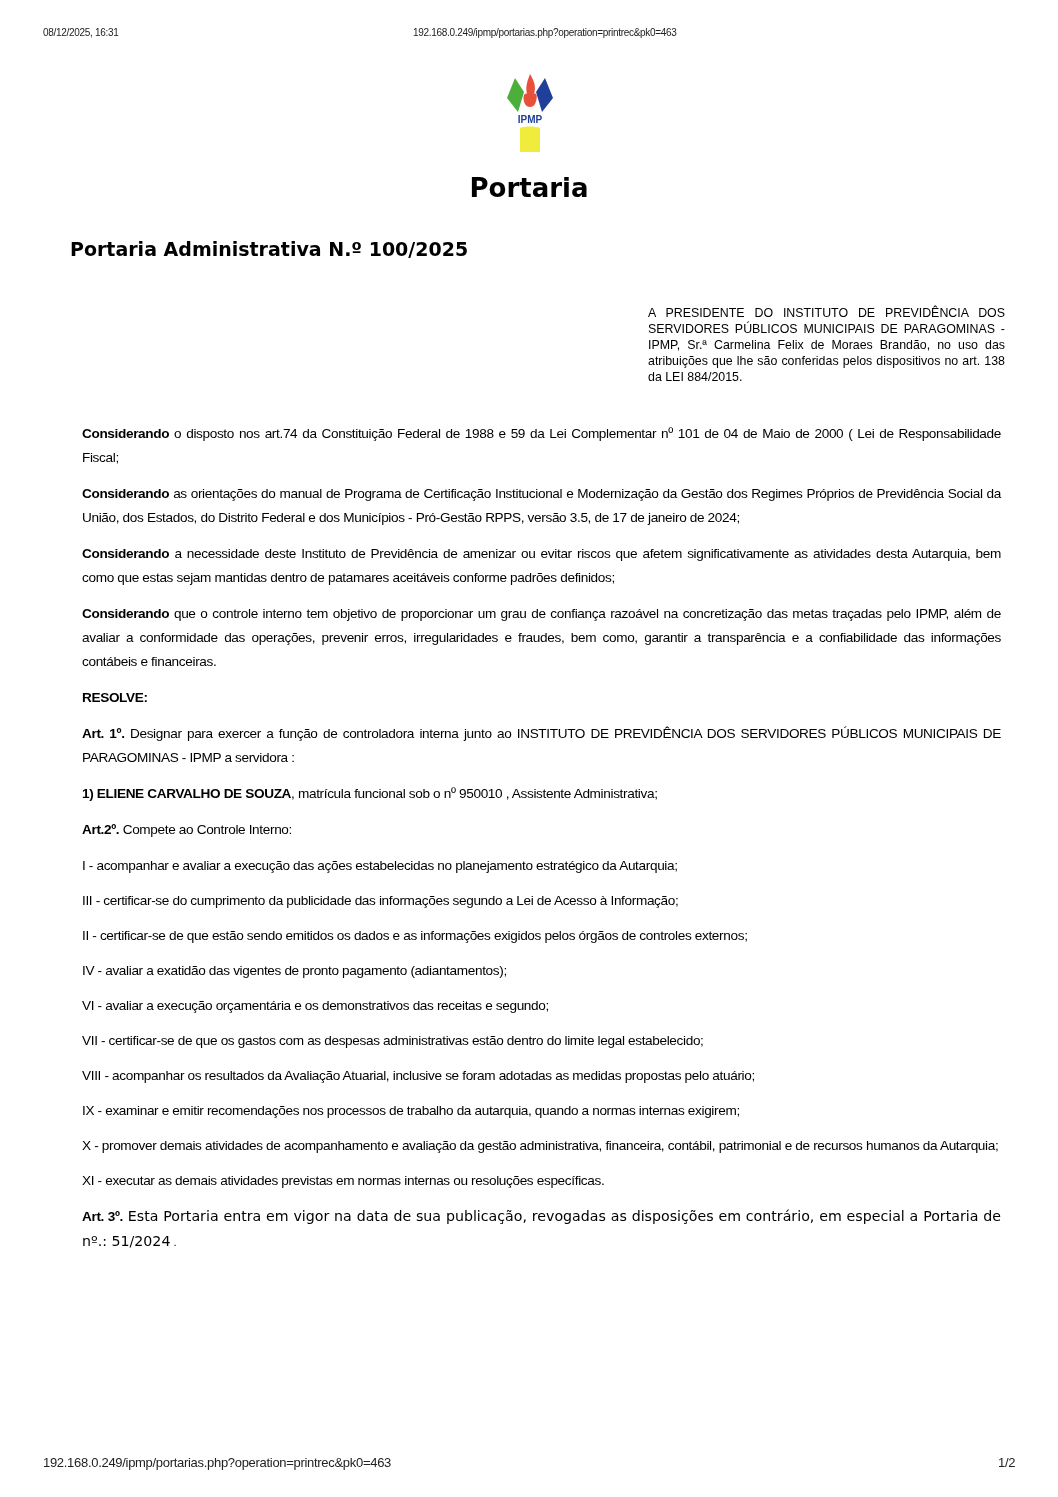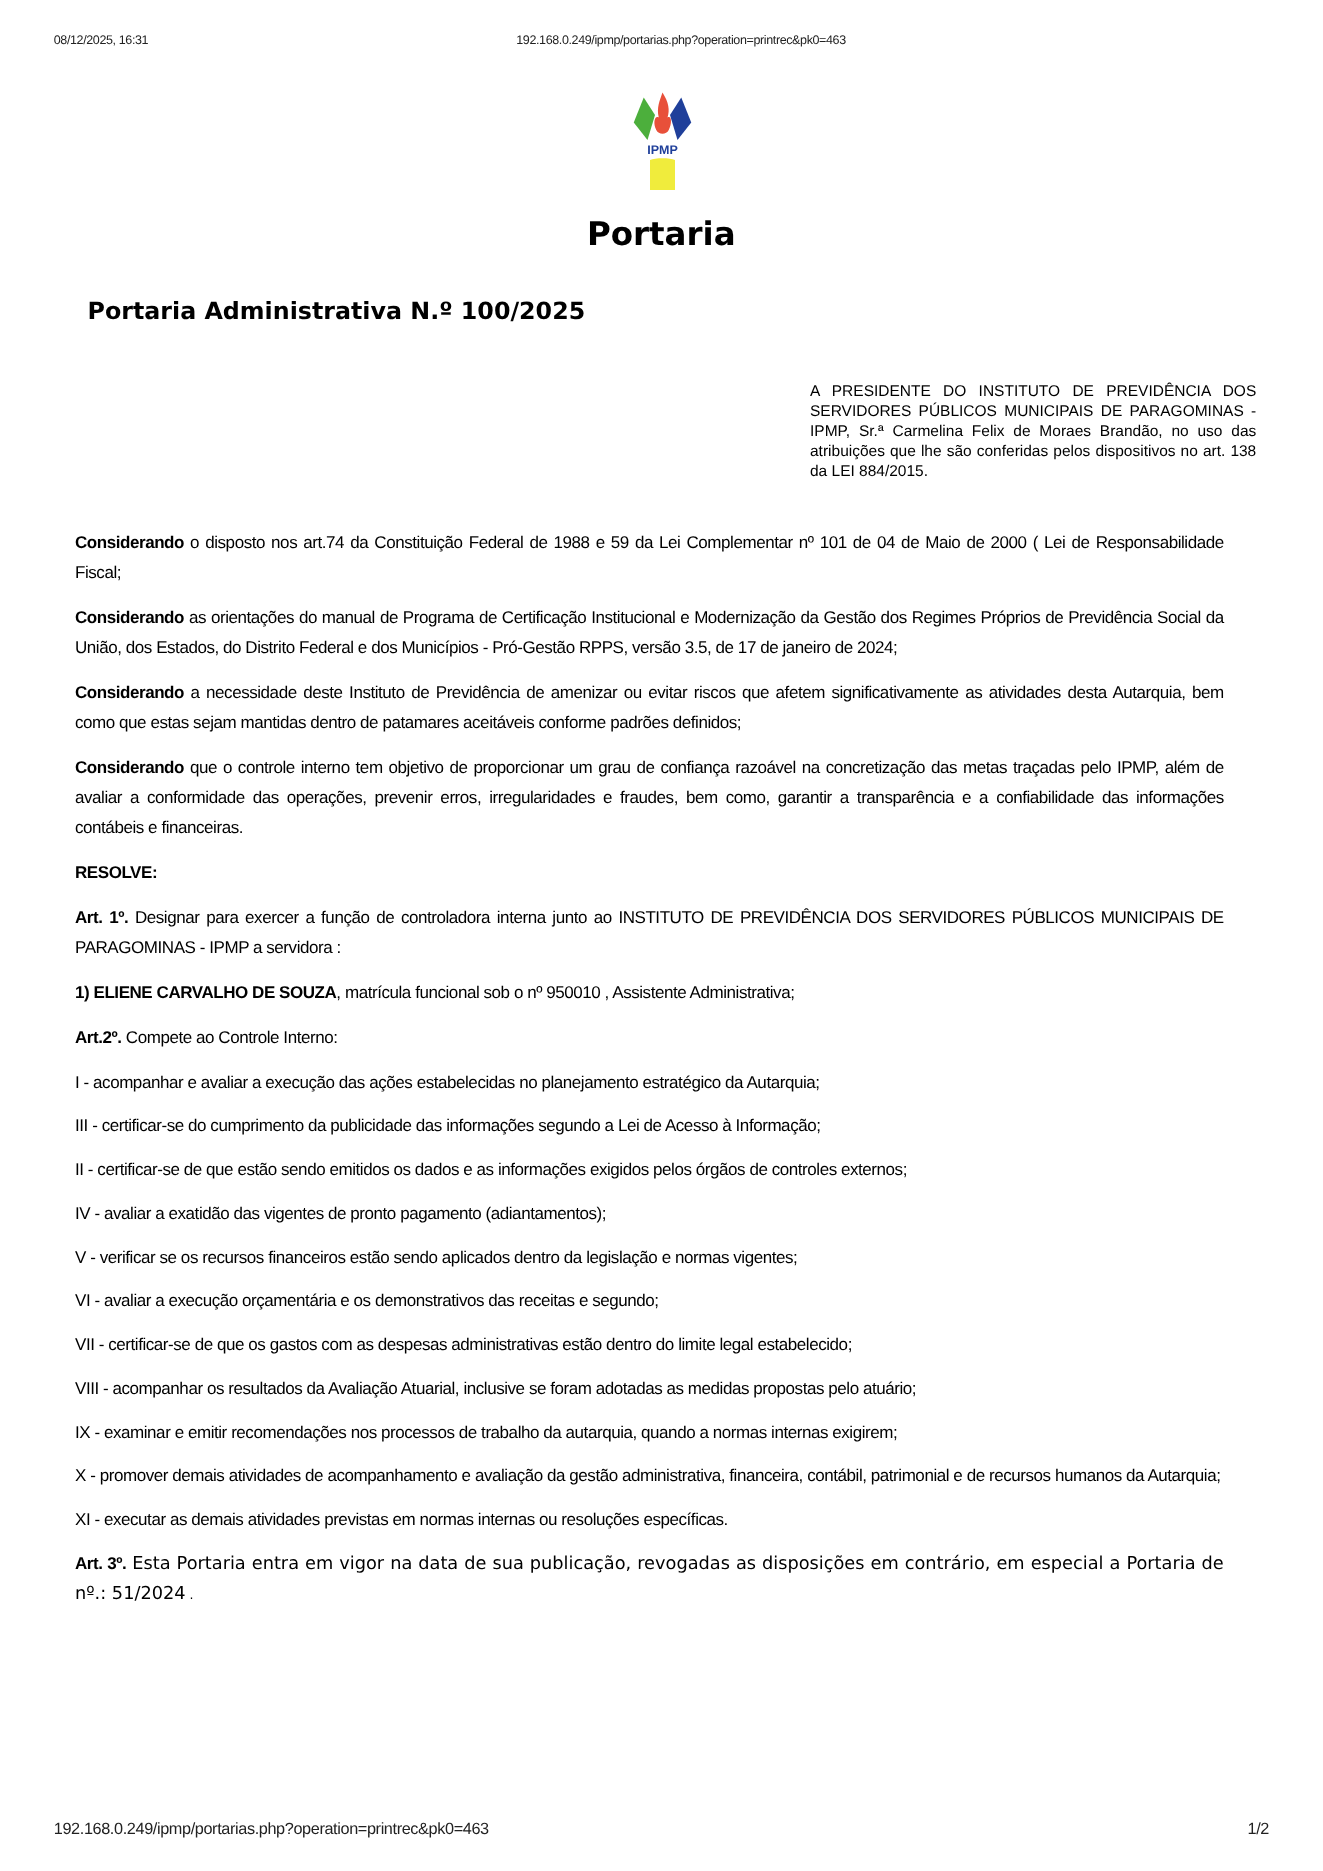--- a/index.html
+++ b/index.html
@@ -3,21 +3,21 @@
   <meta charset="utf-8">
   <style>
     html, body { margin: 0; padding: 0; background: #ffffff; }
     body { width: 1058px; height: 1497px; position: relative; color: #000; overflow: hidden; }
     .hdr { position: absolute; top: 27px; font-family: "Liberation Sans", sans-serif; font-size: 10px; color: #222; letter-spacing: -0.3px; }
     .ftr { position: absolute; top: 1455px; font-family: "Liberation Sans", sans-serif; font-size: 13px; color: #222; letter-spacing: -0.3px; }
     #logo { position: absolute; left: 502px; top: 70px; width: 56px; height: 85px; }
     .title { position: absolute; left: 0; width: 1058px; top: 173px; text-align: center; font-family: "DejaVu Sans", sans-serif; font-weight: bold; font-size: 26px; }
     .subtitle { position: absolute; left: 70px; top: 238px; font-family: "DejaVu Sans", sans-serif; font-weight: bold; font-size: 19px; }
     .preamble { position: absolute; left: 632px; top: 305px; width: 357px; font-family: Liberation Sans, sans-serif; font-size: 12.4px; line-height: 16px; text-align: justify; margin-left: 16px; }
-    .body { position: absolute; left: 60px; top: 422px; width: 919px; font-family: "Liberation Sans", sans-serif; font-size: 13.6px; letter-spacing: -0.35px; }
+    .body { position: absolute; left: 82px; top: 422px; width: 919px; font-family: "Liberation Sans", sans-serif; font-size: 13.6px; letter-spacing: -0.35px; }
     .body p { margin: 0 0 12px 0; line-height: 24px; text-align: justify; }
     .body b { font-weight: bold; }
     .body p.item { margin-bottom: 11px; }
     .art3 { font-family: "DejaVu Sans", sans-serif; font-size: 14.2px; letter-spacing: 0; }
     .art3 .lbl { font-family: "Liberation Sans", sans-serif; font-size: 13.6px; letter-spacing: -0.35px; }
   </style>
 </head>
 <body>
 
 <div class="hdr" style="left:43px;">08/12/2025, 16:31</div>
@@ -42,21 +42,20 @@
   <p><b>Considerando</b><span> a necessidade deste Instituto de Previdência de amenizar ou evitar riscos que afetem significativamente as atividades desta Autarquia, bem como que estas  sejam mantidas dentro de patamares aceitáveis conforme padrões definidos;</span></p>
   <p><b>Considerando</b><span> que o controle interno tem  objetivo de proporcionar um grau de confiança razoável na concretização das metas traçadas pelo IPMP, além de avaliar a conformidade das operações, prevenir erros, irregularidades e fraudes, bem como, garantir a transparência e a confiabilidade das informações contábeis e financeiras.</span></p>
   <p><b>RESOLVE:</b></p>
   <p><b>Art. 1º.</b><span> Designar para exercer a função de controladora interna junto ao INSTITUTO DE PREVIDÊNCIA DOS SERVIDORES PÚBLICOS MUNICIPAIS DE PARAGOMINAS  - IPMP a  servidora :</span></p>
   <p><b>1) ELIENE CARVALHO DE SOUZA</b><span>, matrícula funcional sob o nº 950010 , Assistente Administrativa;</span></p>
   <p><b>Art.2º.</b><span> Compete ao Controle Interno:</span></p>
   <p class="item">I - acompanhar e avaliar a execução das ações estabelecidas no planejamento estratégico da Autarquia;</p>
   <p class="item">III - certificar-se do cumprimento da publicidade das informações segundo a Lei de Acesso à Informação;</p>
   <p class="item">II - certificar-se de que estão sendo emitidos os dados e as informações exigidos pelos órgãos de controles externos;</p>
   <p class="item">IV - avaliar a exatidão das vigentes de pronto pagamento (adiantamentos);</p>
-  <p class="item">V - verificar se os recursos financeiros estão sendo aplicados dentro da legislação e normas vigentes;</p>
   <p class="item">VI - avaliar a execução orçamentária e os demonstrativos das receitas e segundo;</p>
   <p class="item">VII - certificar-se de que os gastos com as despesas administrativas estão dentro do limite legal estabelecido;</p>
   <p class="item">VIII - acompanhar os resultados da Avaliação Atuarial, inclusive se foram adotadas as medidas propostas pelo atuário;</p>
   <p class="item">IX - examinar e emitir recomendações nos processos de trabalho da autarquia, quando a normas internas exigirem;</p>
   <p class="item">X - promover demais atividades de acompanhamento e avaliação da gestão administrativa, financeira, contábil, patrimonial e de recursos humanos da Autarquia;</p>
   <p class="item">XI - executar as demais atividades previstas em normas internas ou resoluções específicas.</p>
   <p class="art3"><b class="lbl">Art. 3º.</b><span>  Esta Portaria entra em vigor na data de sua publicação, revogadas as disposições em contrário, em especial a Portaria de nº.: 51/2024</span><span style="font-size:10px"> .</span></p>
 </div>
 
 <div class="ftr" style="left:43px;">192.168.0.249/ipmp/portarias.php?operation=printrec&amp;pk0=463</div>

